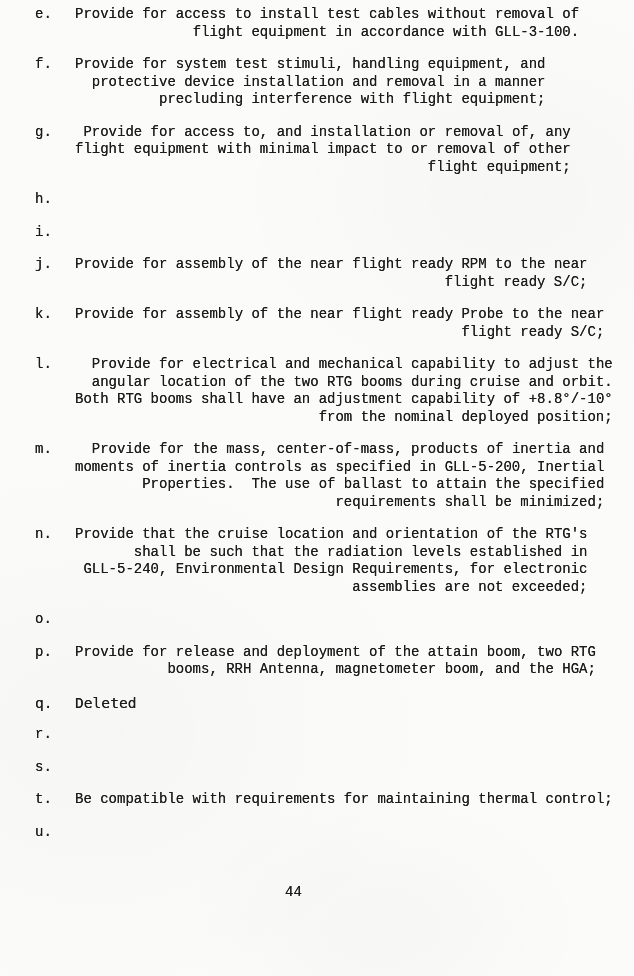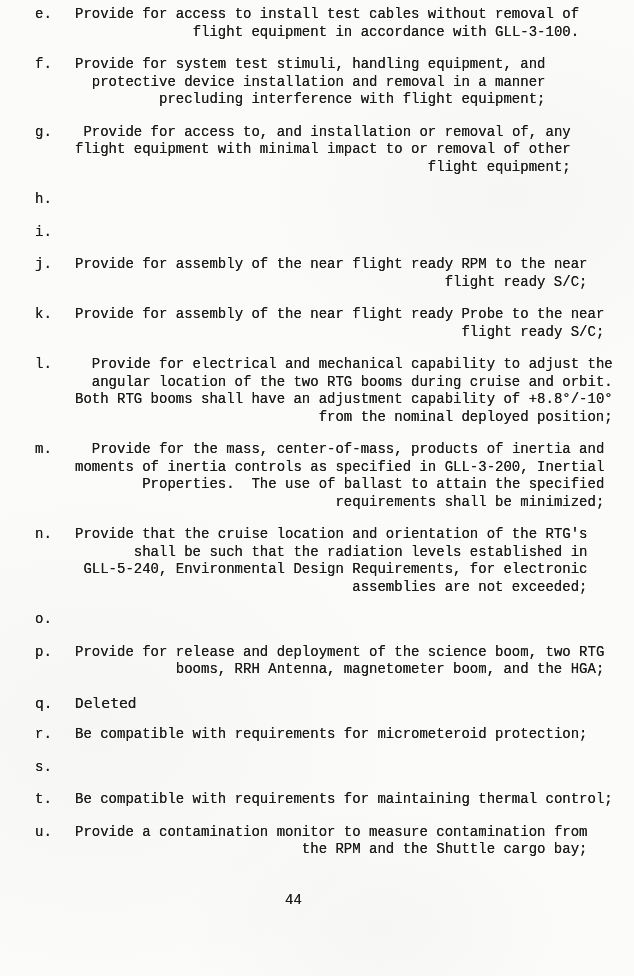--- a/index.html
+++ b/index.html
@@ -40,21 +40,21 @@
     white-space: pre-wrap;
     text-align: right;
   }
   
   .item-alt {
     font-family: "DejaVu Sans Mono", monospace;
     font-size: 14.6px;
     text-shadow: 0 0 0.4px rgba(25,25,25,0.8);
   }
   .page-number {
-    margin-top: 33px;
+    margin-top: 43px;
     padding-left: 250px;
     font-size: 14px;
     line-height: 17.5px;
     text-shadow: 0 0 0.5px rgba(25,25,25,0.85);
   }
 </style>
 </head>
 <body>
 
 <div class="page">
@@ -103,63 +103,60 @@
     <span class="item-label">l.</span>
     <div class="item-text">Provide for electrical and mechanical capability to adjust the
 angular location of the two RTG booms during cruise and orbit.
 Both RTG booms shall have an adjustment capability of +8.8°/-10°
 from the nominal deployed position;</div>
   </div>
 
   <div class="item">
     <span class="item-label">m.</span>
     <div class="item-text">Provide for the mass, center-of-mass, products of inertia and
-moments of inertia controls as specified in GLL-3-200, Inertial
+moments of inertia controls as specified in GLL-5-200, Inertial
 Properties.  The use of ballast to attain the specified
 requirements shall be minimized;</div>
   </div>
 
   <div class="item">
     <span class="item-label">n.</span>
     <div class="item-text">Provide that the cruise location and orientation of the RTG's
 shall be such that the radiation levels established in
 GLL-5-240, Environmental Design Requirements, for electronic
 assemblies are not exceeded;</div>
   </div>
 
   <div class="item">
     <span class="item-label">o.</span>
   </div>
 
   <div class="item">
     <span class="item-label">p.</span>
-    <div class="item-text">Provide for release and deployment of the science boom, two RTG
+    <div class="item-text">Provide for release and deployment of the attain boom, two RTG
 booms, RRH Antenna, magnetometer boom, and the HGA;</div>
   </div>
 
   <div class="item item-alt">
     <span class="item-label">q.</span>
     <div class="item-text">Deleted</div>
   </div>
 
   <div class="item">
     <span class="item-label">r.</span>
-    <div class="item-text">Be compatible with requirements for micrometeroid protection;</div>
   </div>
 
   <div class="item">
     <span class="item-label">s.</span>
   </div>
 
   <div class="item">
     <span class="item-label">t.</span>
     <div class="item-text">Be compatible with requirements for maintaining thermal control;</div>
   </div>
 
   <div class="item">
     <span class="item-label">u.</span>
-    <div class="item-text">Provide a contamination monitor to measure contamination from
-the RPM and the Shuttle cargo bay;</div>
   </div>
 
   <div class="page-number">44</div>
 
 </div>
 
 </body></html>

